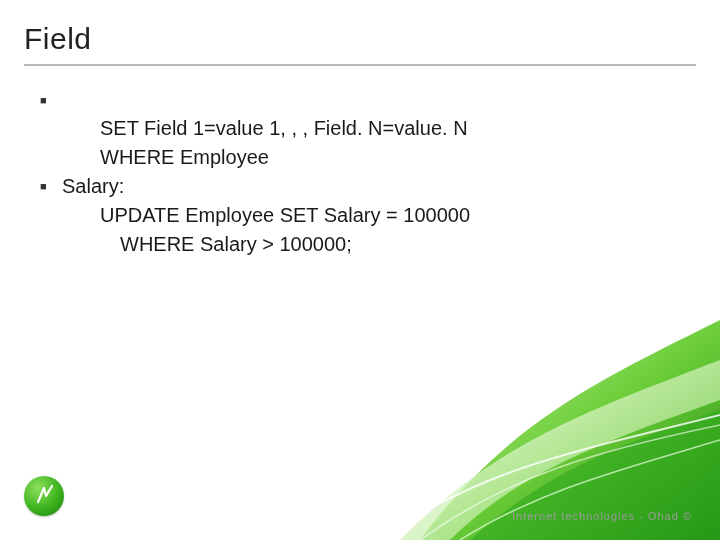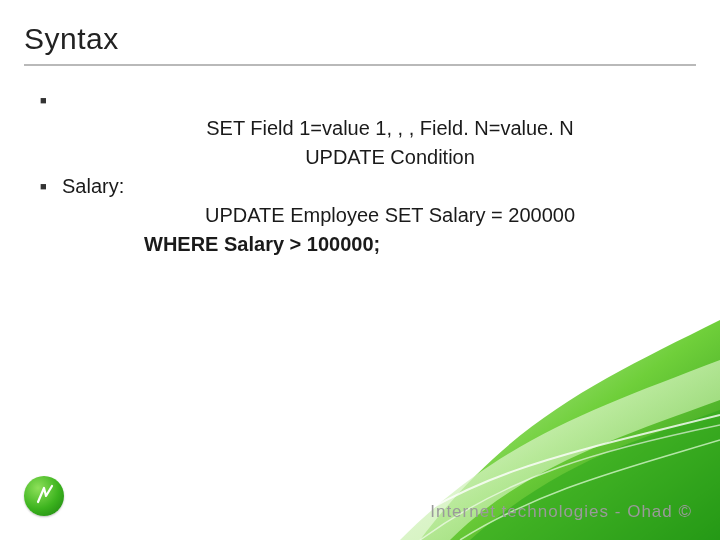--- a/index.html
+++ b/index.html
@@ -49,28 +49,28 @@
     align-items: flex-start;
   }
   .bullet-mark {
     width: 22px;
     flex: 0 0 22px;
     font-size: 11px;
     line-height: 28px;
     color: #333;
   }
   .bullet-text { }
-  .indent-1 { margin-left: 60px; text-align: center; }
-  .indent-2 { margin-left: 104px; font-weight: bold; }
+  .indent-1 { margin-left: 60px; }
+  .indent-2 { margin-left: 80px; }
 
   .footer-text {
     position: absolute;
     right: 28px;
     bottom: 18px;
-    font-size: 17px;
+    font-size: 11px;
     letter-spacing: 1px;
     color: #9a9a9a;
   }
 
   
   .decor {
     position: absolute;
     right: 0;
     bottom: 0;
     width: 360px;
@@ -93,36 +93,36 @@
     position: absolute;
     top: 8px;
     left: 8px;
   }
 </style>
 </head>
 <body>
 
 <div class="slide">
 
-  <div class="title">Syntax</div>
+  <div class="title">Field</div>
   <div class="title-underline"></div>
 
   <div class="content">
 
     <div class="bullet-row">
       <div class="bullet-mark">■</div>
     </div>
     <div class="indent-1">SET Field 1=value 1, , , Field. N=value. N</div>
-    <div class="indent-1">UPDATE Condition</div>
+    <div class="indent-1">WHERE Employee</div>
 
     <div class="bullet-row">
       <div class="bullet-mark">■</div>
       <div class="bullet-text">Salary:</div>
     </div>
-    <div class="indent-1">UPDATE Employee SET Salary = 200000</div>
+    <div class="indent-1">UPDATE Employee SET Salary = 100000</div>
     <div class="indent-2">WHERE Salary &gt; 100000;</div>
 
   </div>
 
   <svg class="decor" viewBox="0 0 360 300" preserveAspectRatio="xMaxYMax meet">
     <defs>
       <linearGradient id="g1" x1="0" y1="0" x2="1" y2="1">
         <stop offset="0%" stop-color="#d9f5c6"></stop>
         <stop offset="50%" stop-color="#6fcf3a"></stop>
         <stop offset="100%" stop-color="#1f8a12"></stop>

